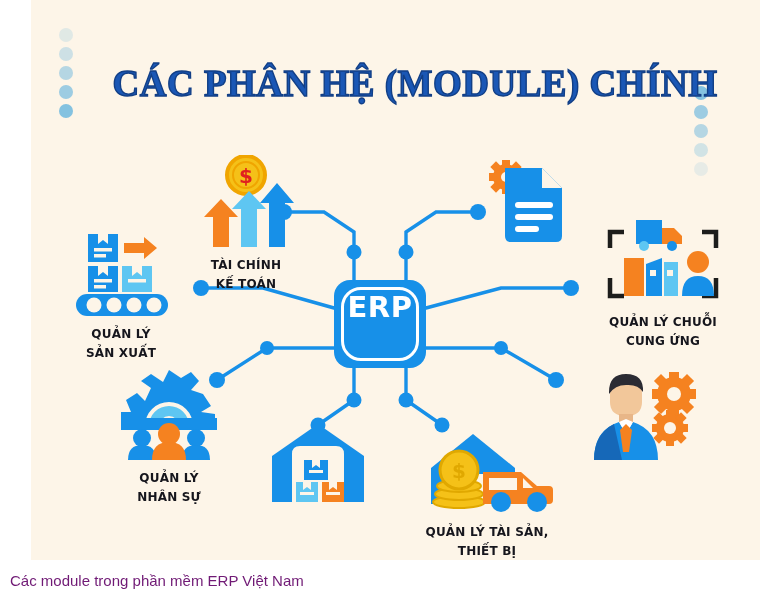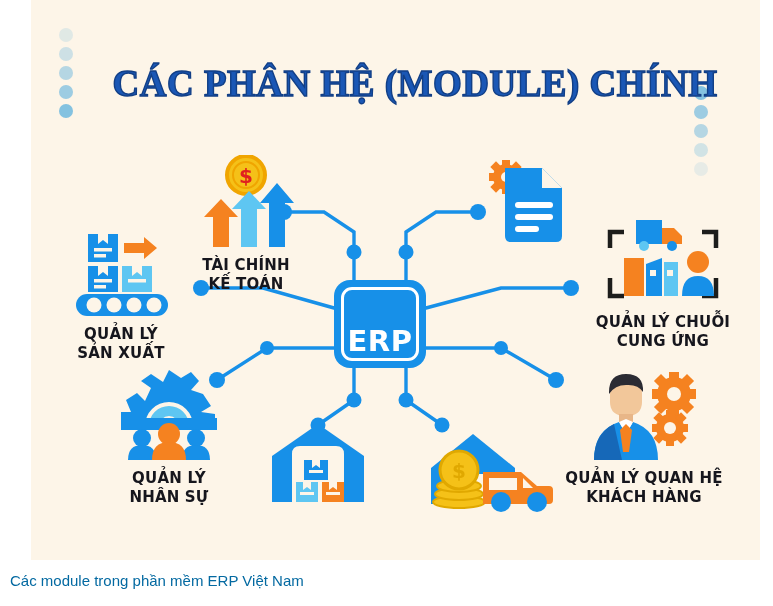--- a/index.html
+++ b/index.html
@@ -48,41 +48,41 @@
   #circuit{position:absolute;left:0;top:0;width:729px;height:560px;}
 
   
   #erp-chip{
     position:absolute;left:303px;top:280px;width:92px;height:88px;
     background:#1790e8;border-radius:16px;
     box-sizing:border-box;
   }
   #erp-chip .inner{
     position:absolute;left:7px;top:7px;right:7px;bottom:7px;
-    border:3px solid #ffffff;border-radius:11px;
-    display:flex;align-items:flex-end;justify-content:center;
+    border:3px solid #ffffff;border-radius:20px;
+    display:flex;align-items:flex-start;justify-content:center;
   }
   #erp-chip .erp-text{
     color:#ffffff;font-size:29px;font-weight:bold;letter-spacing:.5px;
     font-family:"DejaVu Sans", sans-serif;
   }
 
   
   .module{position:absolute;text-align:center;}
   .module .icon{position:relative;margin:0 auto;}
   .module .label{
-    color:#16161d;font-weight:bold;font-size:15px;line-height:19px;
+    color:#16161d;font-weight:bold;font-size:12px;line-height:19px;
     letter-spacing:.2px;white-space:pre-line;margin-top:5px;
     font-family:"DejaVu Sans", sans-serif;
   }
 
   
   #caption{
     position:absolute;left:10px;top:572px;
-    color:#0369a1;font-size:15px;
+    color:#701a75;font-size:15px;
     font-family:"Liberation Sans", sans-serif;
   }
 </style>
 </head>
 <body>
 
 <div id="infographic">
 
   <div class="dotcol" id="dots-left">
     <div class="dot"></div>
@@ -297,22 +297,20 @@
 
         <path d="M28 22 Q28 4 44 4 Q60 4 60 22 L60 30 Q60 44 44 44 Q28 44 28 30 Z" fill="#f2c79a"></path>
         <path d="M27 20 Q27 2 44 2 Q62 2 61 20 Q56 12 44 13 Q33 13 27 22 Z" fill="#2b2b33"></path>
         <path d="M37 42 L51 42 L51 52 L37 52 Z" fill="#e8b688"></path>
         <path d="M12 88 Q12 58 37 50 L44 62 L51 50 Q76 58 76 88 Z" fill="#1790e8"></path>
         <path d="M37 50 L44 62 L51 50 L44 47 Z" fill="#ffffff"></path>
         <path d="M44 52 L50 58 L47 80 L41 80 L38 58 Z" fill="#f58220"></path>
         <path d="M12 88 Q12 62 32 52 L40 88 Z" fill="#1668b8"></path>
       </svg>
     </div>
-    <div class="label">QUẢN LÝ QUAN HỆ
-KHÁCH HÀNG</div>
   </div>
 
   <div class="module" id="m-warehouse" style="left:212px;top:420px;width:150px;">
     <div class="icon">
       <svg width="104" height="82" viewBox="0 0 104 82">
         <path d="M6 36 L52 4 L98 36 L98 82 L78 82 L78 34 Q78 26 70 26 L34 26 Q26 26 26 34 L26 82 L6 82 Z" fill="#1790e8"></path>
 
         <path d="M38 40 L62 40 L62 60 L38 60 Z" fill="#1790e8"></path>
         <path d="M46 40 L54 40 L54 48 L50 45 L46 48 Z" fill="#fdf5e8"></path>
         <rect x="43" y="50" width="14" height="3" fill="#fdf5e8"></rect>
@@ -341,17 +339,19 @@
         <circle cx="42" cy="38" r="19" fill="#f5c118" stroke="#e0a800" stroke-width="3"></circle>
         <text x="42" y="46" text-anchor="middle" font-size="20" font-weight="bold" fill="#e0a800" font-family="DejaVu Sans, sans-serif">$</text>
 
         <path d="M66 40 L104 40 L120 54 L132 54 Q136 54 136 58 L136 68 Q136 72 132 72 L66 72 Z" fill="#f58220"></path>
         <path d="M72 46 L100 46 L100 58 L72 58 Z" fill="#fdf5e8"></path>
         <path d="M106 46 L116 56 L106 56 Z" fill="#fdf5e8"></path>
         <circle cx="84" cy="70" r="10" fill="#1790e8"></circle>
         <circle cx="120" cy="70" r="10" fill="#1790e8"></circle>
       </svg>
     </div>
+    <div class="label">QUẢN LÝ TÀI SẢN,
+THIẾT BỊ</div>
   </div>
 
 </div>
 
 <div id="caption">Các module trong phần mềm ERP Việt Nam</div>
 
 </body></html>

